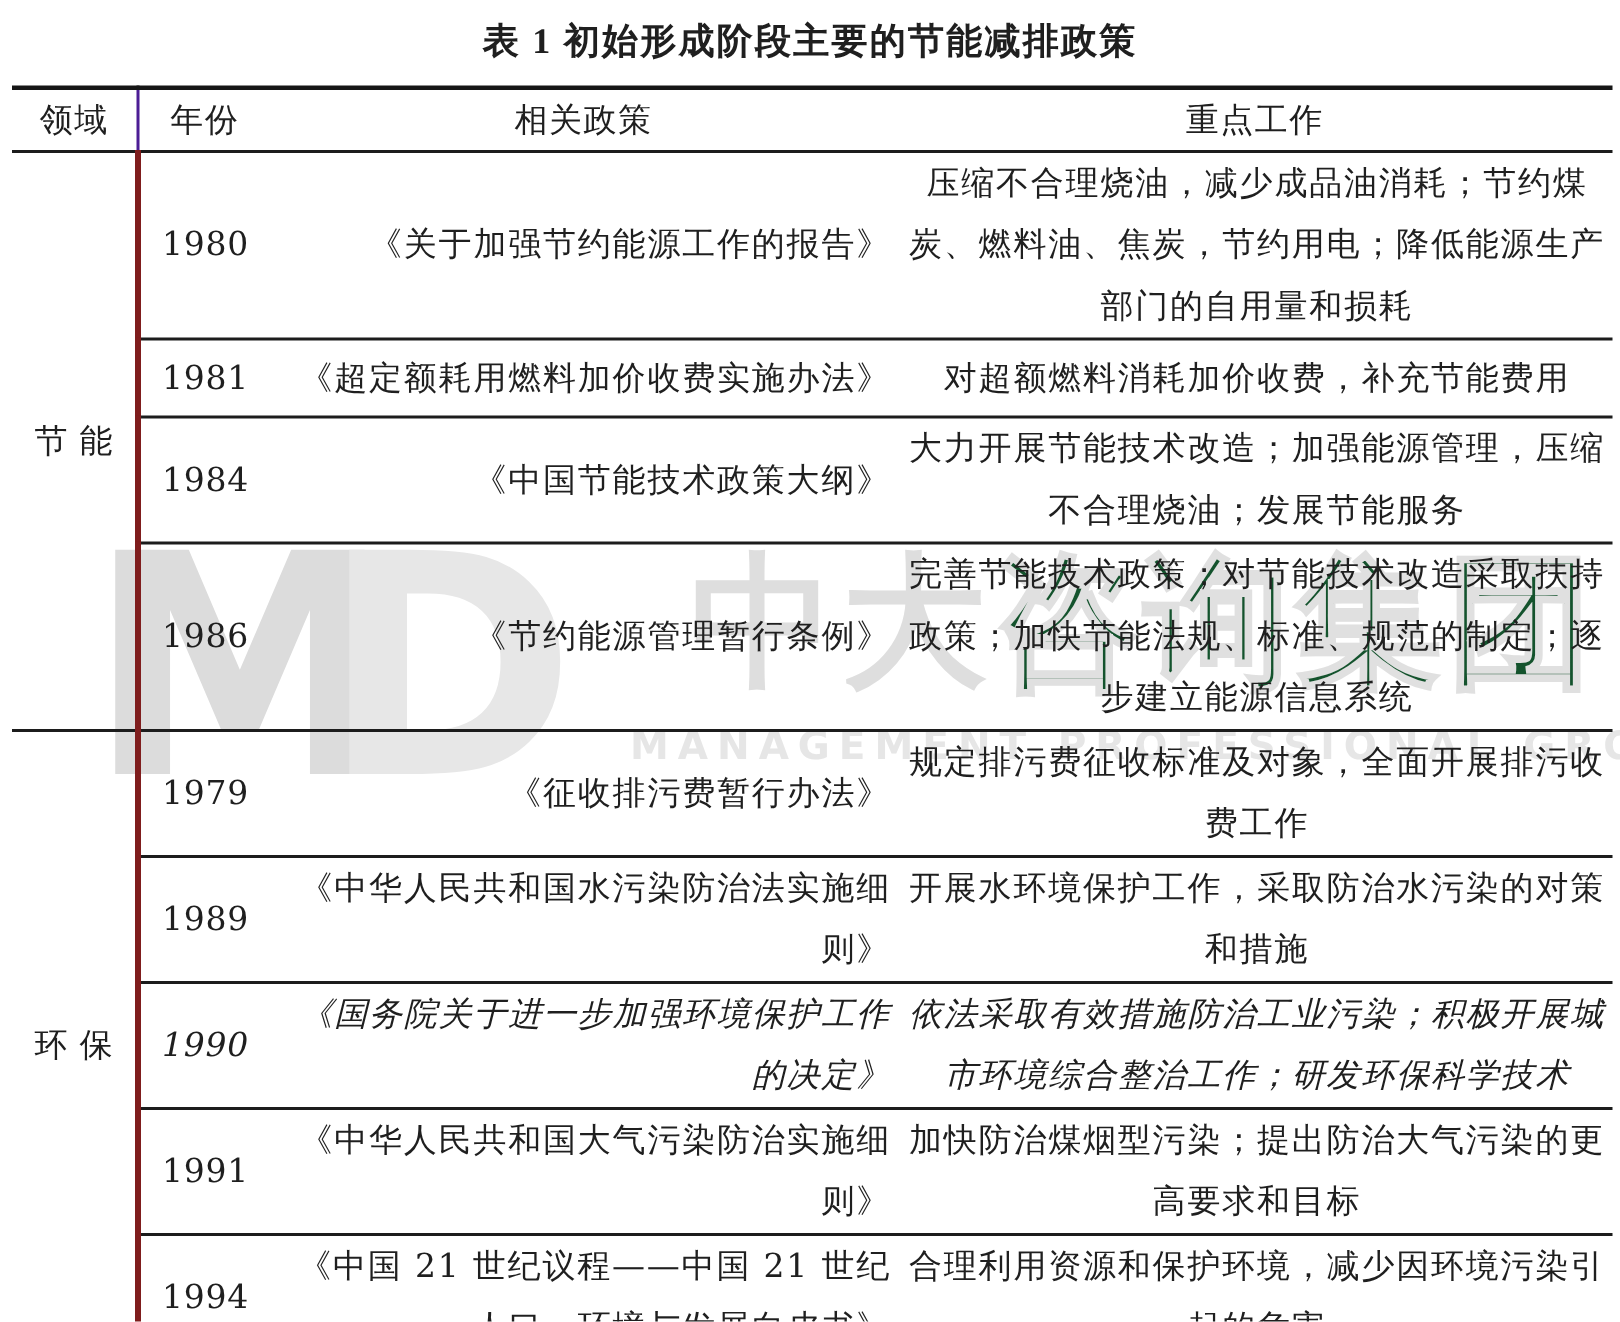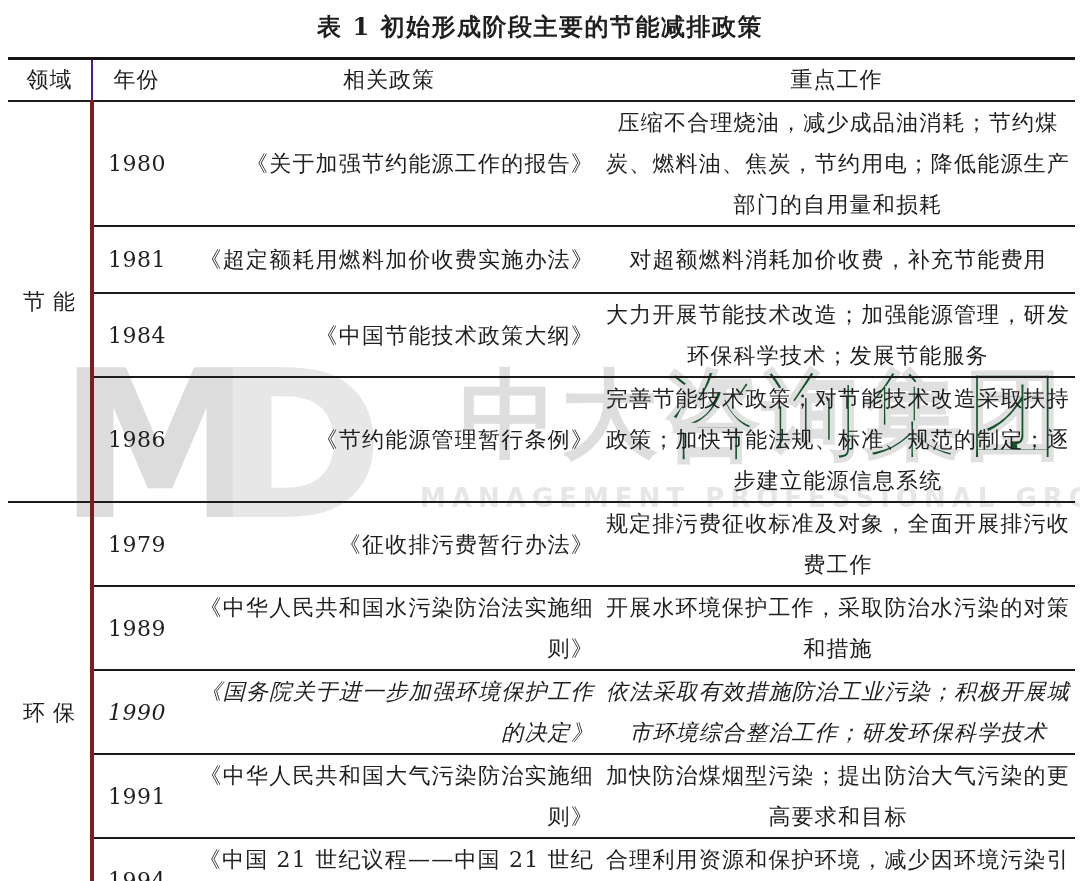--- a/index.html
+++ b/index.html
@@ -78,20 +78,21 @@
     z-index: 1;
   }
   .title {
     margin: 0;
     padding-top: 11px;
     height: 44px;
     text-align: center;
     font-size: 24px;
     font-weight: 700;
     letter-spacing: 1.5px;
+    font-family: Liberation Serif, serif;
   }
 
   table.tbl {
     position: absolute;
     left: 8px;
     top: 57px;
     width: 1067px;
     border-collapse: collapse;
     table-layout: fixed;
     border-top: 3px solid #161616;
@@ -130,21 +131,21 @@
     letter-spacing: 8px;
     text-indent: 8px;
   }
   .tbl td.year   { text-align: center; letter-spacing: 0.5px; }
   .tbl td.policy { text-align: right; padding-right: 4px; }
   .tbl td.work   { text-align: center; padding-left: 5px; padding-right: 2px; }
   .tbl tr.last-row td { border-bottom: none; }
 
   
   tr.r0 { height: 123px; }
-  tr.r1 { height: 67px;  }
+  tr.r1 { height: 52px;  }
   tr.r2 { height: 75px;  }
   tr.r3 { height: 116px; }
   tr.r4 { height: 83px;  }
   tr.r5 { height: 80px;  }
   tr.r6 { height: 80px; font-style: italic;  }
   tr.r7 { height: 80px;  }
   tr.r8 { height: 76px;  }
 </style>
 </head>
 <body>
@@ -184,21 +185,21 @@
           <td class="work">压缩不合理烧油，减少成品油消耗；节约煤炭、燃料油、焦炭，节约用电；降低能源生产部门的自用量和损耗</td>
         </tr>
         <tr class="r1">
           <td class="year">1981</td>
           <td class="policy">《超定额耗用燃料加价收费实施办法》</td>
           <td class="work">对超额燃料消耗加价收费，补充节能费用</td>
         </tr>
         <tr class="r2">
           <td class="year">1984</td>
           <td class="policy">《中国节能技术政策大纲》</td>
-          <td class="work">大力开展节能技术改造；加强能源管理，研发环保科学技术；发展节能服务</td>
+          <td class="work">大力开展节能技术改造；加强能源管理，压缩不合理烧油；发展节能服务</td>
         </tr>
         <tr class="r3">
           <td class="year">1986</td>
           <td class="policy">《节约能源管理暂行条例》</td>
           <td class="work">完善节能技术政策；对节能技术改造采取扶持政策；加快节能法规、标准、规范的制定；逐步建立能源信息系统</td>
         </tr>
 
         <tr class="r4">
           <td class="domain" rowspan="5">环保</td>
           <td class="year">1979</td>

